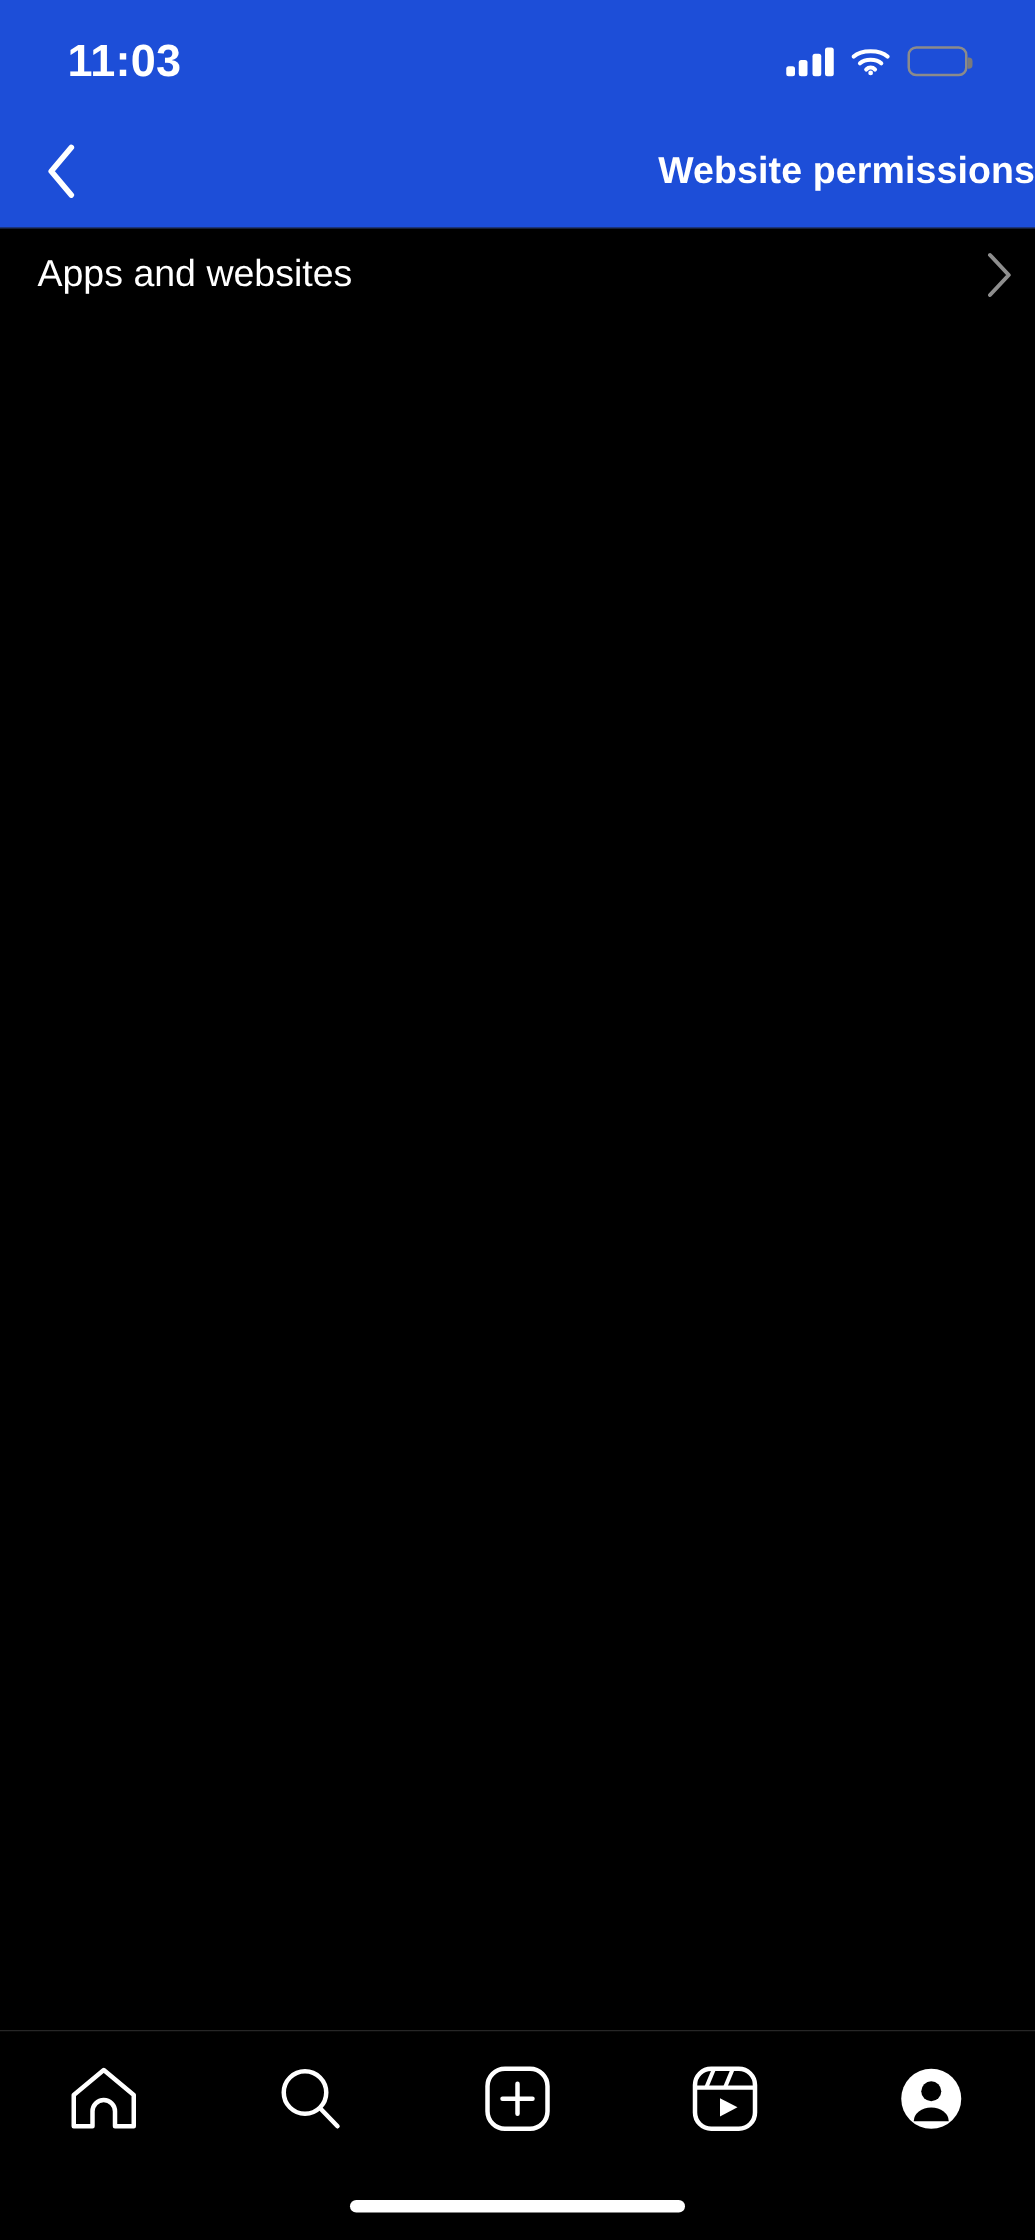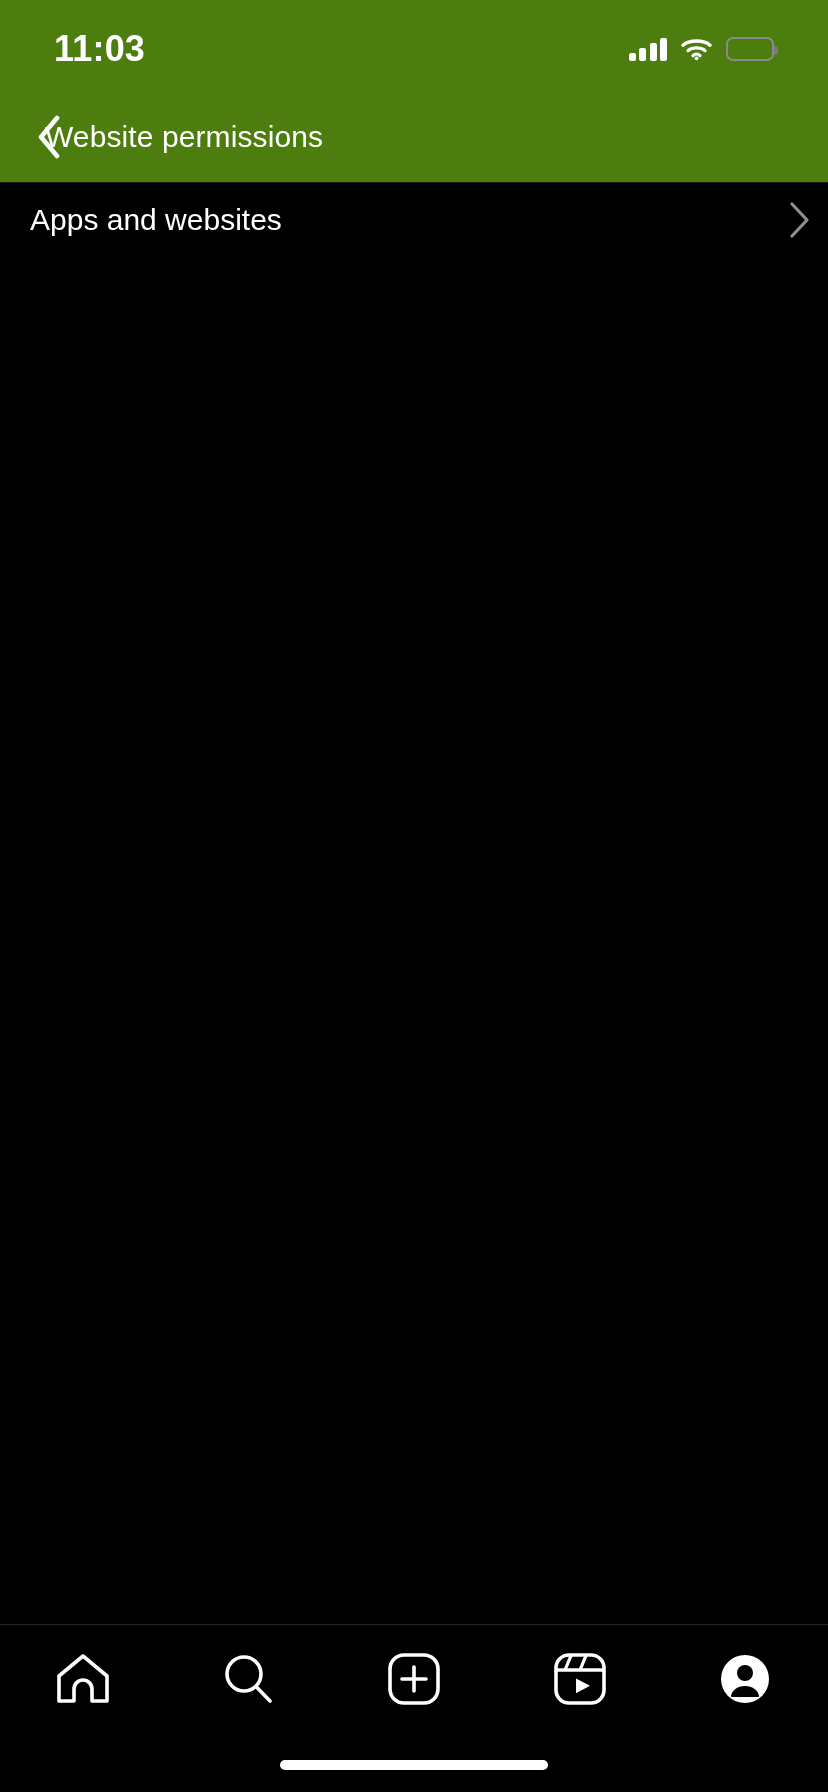--- a/index.html
+++ b/index.html
@@ -5,21 +5,21 @@
   * { margin:0; padding:0; box-sizing:border-box; }
   html, body {
     width:828px; height:1792px;
     background:#000;
     font-family:"Liberation Sans", sans-serif;
     overflow:hidden;
   }
   .phone {
     position:relative;
     width:828px; height:1792px;
-    background:#4d7c0f;
+    background:#1d4ed8;
     color:#fff;
   }
 
   
   .statusbar {
     position:absolute; top:0; left:0;
     width:828px; height:92px;
     display:flex; align-items:center;
     justify-content:space-between;
     padding:0 54px 0 54px;
@@ -72,23 +72,23 @@
   }
   .back-btn {
     position:absolute; left:18px; top:50%;
     transform:translateY(-50%);
     width:62px; height:62px;
     display:flex; align-items:center; justify-content:center;
     cursor:pointer;
   }
   .nav-title {
     width:100%;
-    text-align:left;
+    text-align:right;
     font-size:30px;
-    font-weight:400;
+    font-weight:700;
     letter-spacing:0.1px;
     color:#fff;
     padding-left:45px;
   }
 
   
   .content {
     position:absolute; top:183px; left:0;
     width:828px; bottom:168px;
     background:#000;

